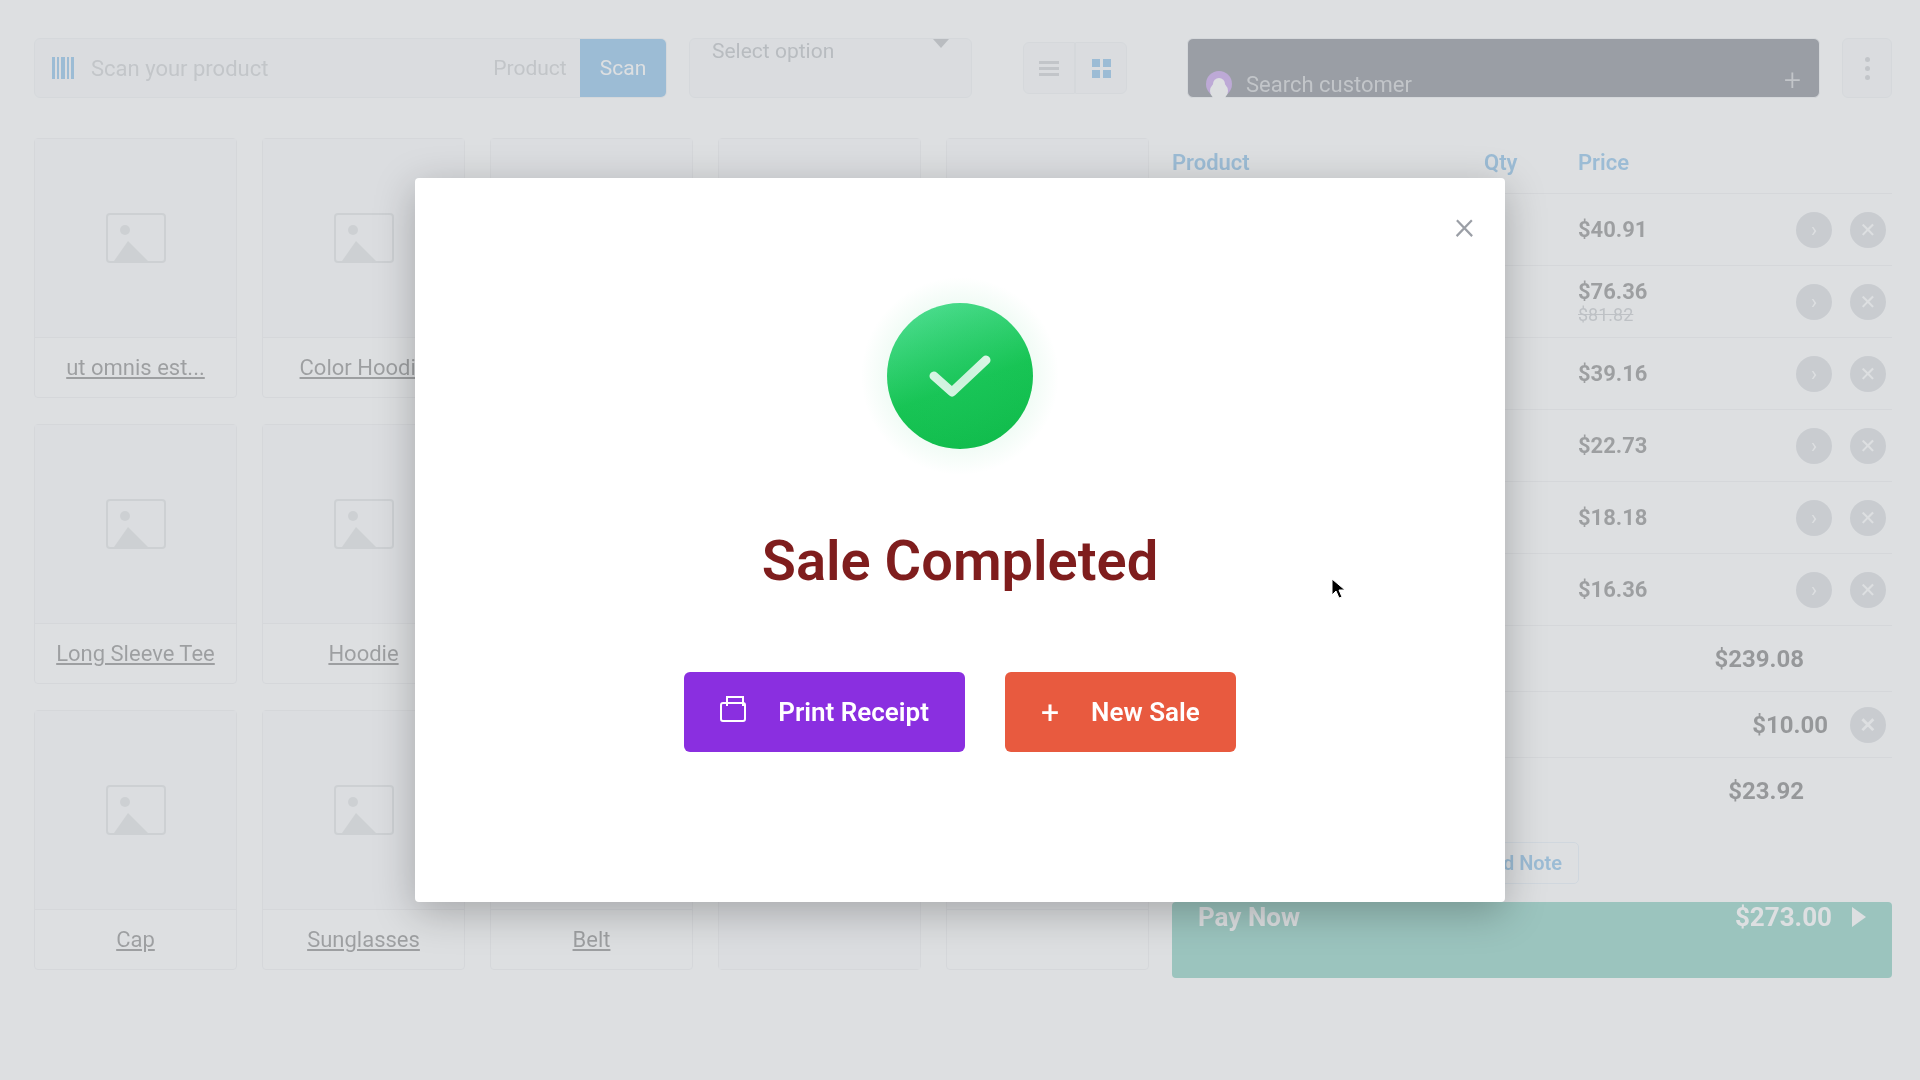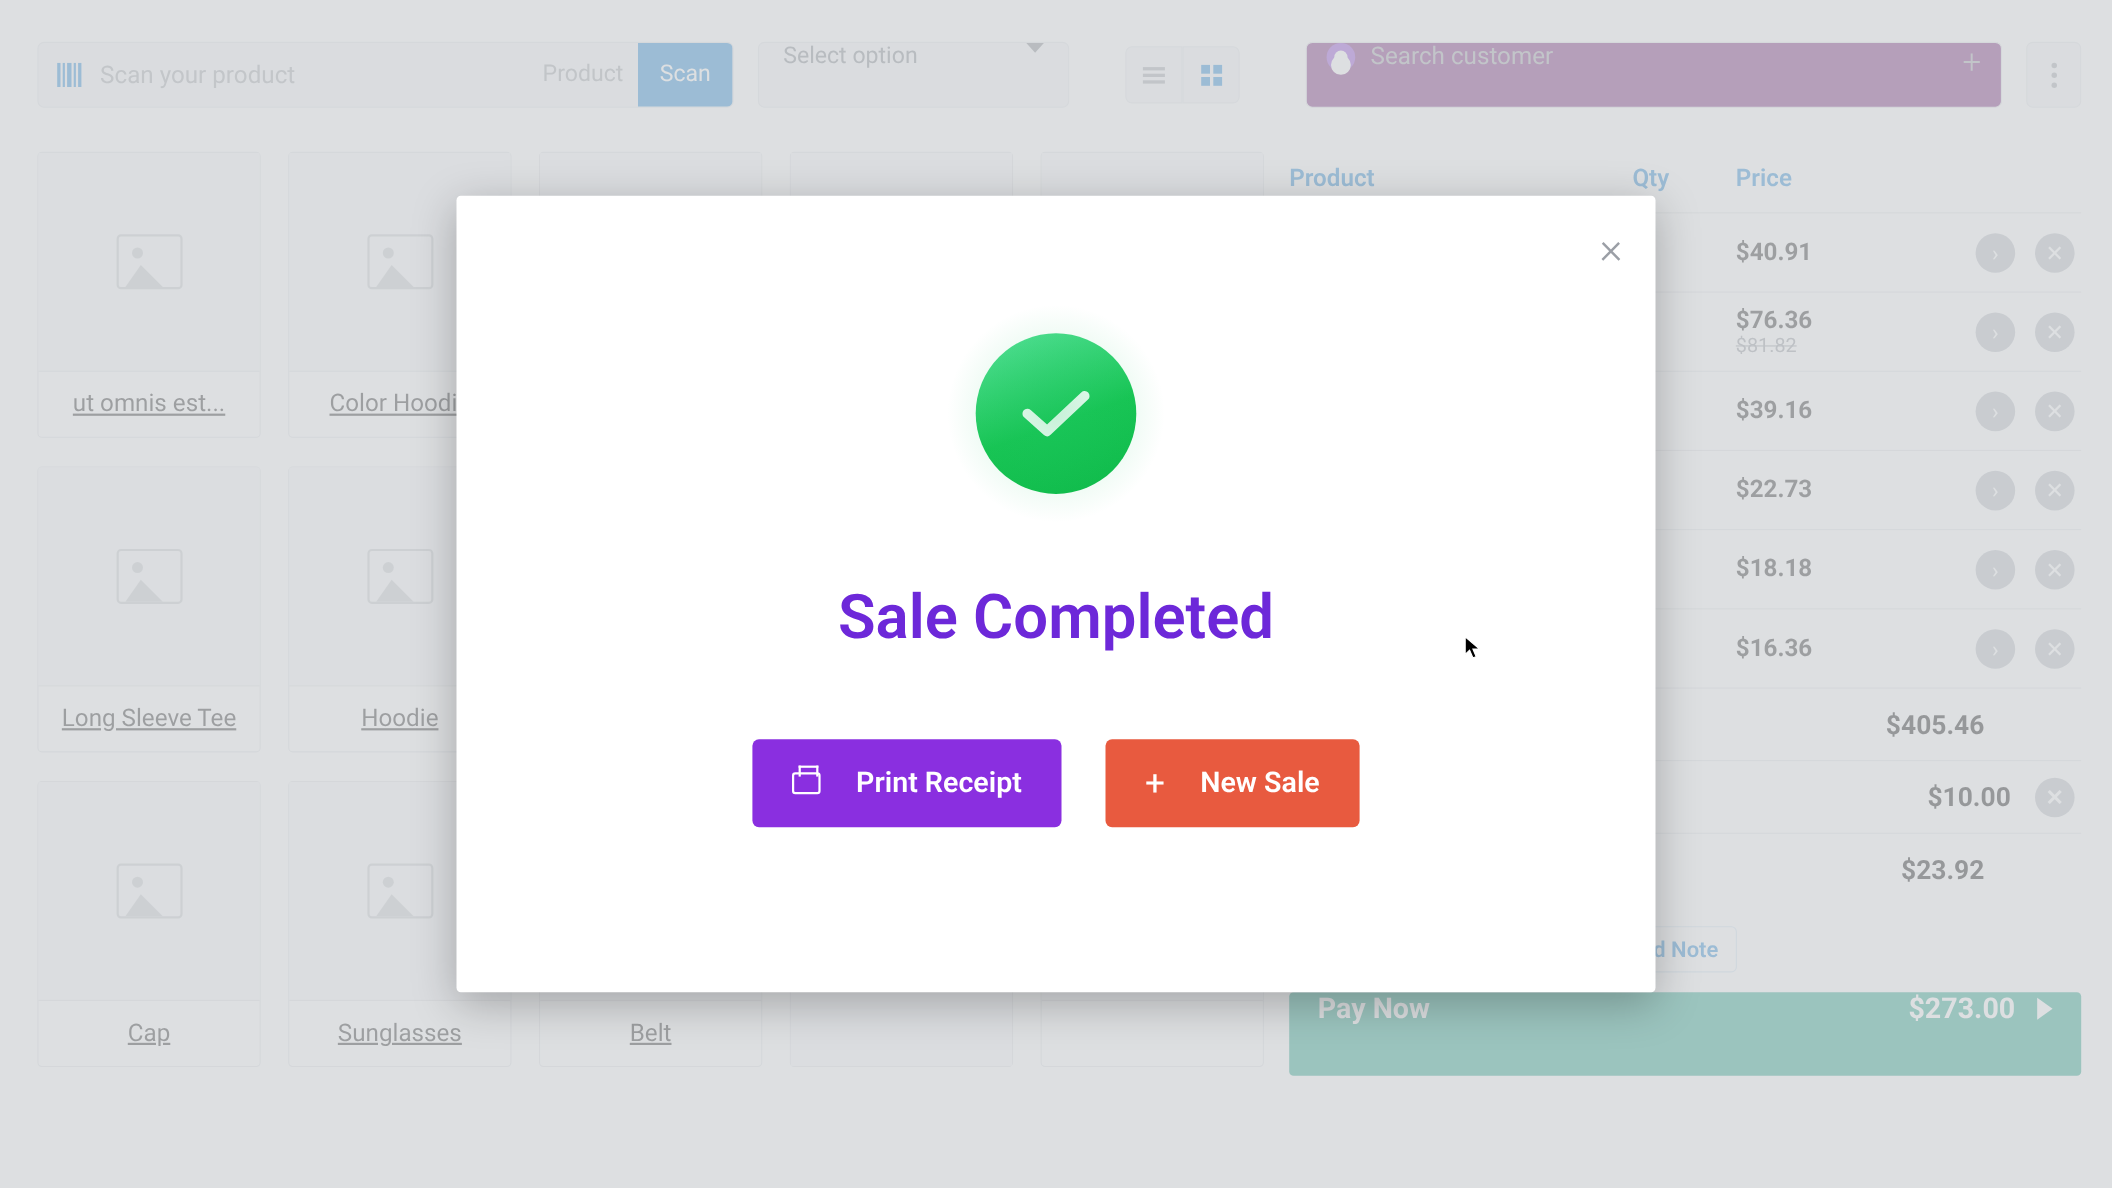--- a/index.html
+++ b/index.html
@@ -15,21 +15,21 @@
 .select-wrap { width:283px; height:60px; border:1px solid #e3e6ea; border-radius:6px; background:#f2f4f7; display:flex; align-items:flex-start; justify-content:space-between; padding:0 22px; color:#7b8088; font-size:21px; }
 .caret { width:0; height:0; border-left:8px solid transparent; border-right:8px solid transparent; border-top:9px solid #7d8289; }
 .view-toggle { display:flex; gap:0; margin-left:29px; }
 .view-btn { width:52px; height:52px; border:1px solid #e3e6ea; background:#f2f4f7; display:flex; align-items:center; justify-content:center; }
 .view-btn.first{border-radius:6px 0 0 6px;}
 .view-btn.last{border-radius:0 6px 6px 0;}
 .list-glyph { display:flex; flex-direction:column; gap:3px; }
 .list-glyph div{ width:20px; height:3px; background:#9ea2a8; }
 .grid-glyph { display:grid; grid-template-columns:8px 8px; grid-template-rows:8px 8px; gap:3px; }
 .grid-glyph div{ background:#1782d2; }
-.search-wrap { flex:1; height:60px; border:1px solid #e3e6ea; border-radius:6px; background:#701a75; display:flex; align-items:flex-start; padding:0 18px; margin-left:38px; }
+.search-wrap { flex:1; height:60px; border:1px solid #e3e6ea; border-radius:6px; background:#0f172a; display:flex; align-items:flex-end; padding:0 18px; margin-left:38px; }
 .person-ic { width:26px; height:26px; border-radius:50%; background:#8c3fd6; display:flex; align-items:center; justify-content:center; margin-right:14px; }
 .person-ic::after{content:""; width:12px; height:12px; border-radius:50%; background:#fff; box-shadow:0 7px 0 3px #fff;}
 .search-text { color:#9fa3a9; font-size:22px; flex:1; }
 .plus-ic { font-size:30px; color:#9fa3a9; font-weight:300; }
 .kebab { width:50px; height:60px; border:1px solid #e3e6ea; border-radius:6px; background:#f2f4f7; display:flex; flex-direction:column; align-items:center; justify-content:center; gap:4px; }
 .kebab div{width:5px;height:5px;border-radius:50%;background:#9fa3a9;}
 
 
 .products { position:absolute; top:138px; left:34px; width:1108px; display:grid; grid-template-columns:repeat(5, 203px); gap:26px 25px; }
 .card { border:1px solid #e0e3e7; border-radius:4px; background:#fff; height:260px; display:flex; flex-direction:column; }
@@ -53,21 +53,21 @@
 .paynow{height:76px;background:#159d82;color:#fff;display:flex;align-items:flex-start;justify-content:space-between;padding:0 26px;font-size:26px;font-weight:700;border-radius:4px;}
 .chevron-r{width:0;height:0;border-top:10px solid transparent;border-bottom:10px solid transparent;border-left:14px solid #fff;}
 
 
 .overlay{position:absolute;inset:0;background:rgba(208,210,214,0.72);}
 .modal{position:absolute;left:50%;top:50%;transform:translate(-50%,-50%);width:1090px;height:724px;background:#fff;border-radius:4px;box-shadow:0 10px 40px rgba(0,0,0,0.25);}
 .close-x{position:absolute;top:24px;right:30px;font-size:40px;color:#9b9fa6;cursor:pointer;font-weight:300;}
 .check-wrap{position:absolute;top:108px;left:50%;transform:translateX(-50%);width:180px;height:180px;display:flex;align-items:center;justify-content:center;}
 .check-ring{position:absolute;width:200px;height:200px;border-radius:50%;background:radial-gradient(circle,rgba(33,200,104,0.25) 0%,rgba(33,200,104,0.05) 55%,transparent 70%);}
 .check-circle{width:146px;height:146px;border-radius:50%;background:linear-gradient(160deg,#57e29a 0%,#17c453 55%,#0eb948 100%);display:flex;align-items:center;justify-content:center;}
-.sale-title{position:absolute;top:350px;left:0;right:0;text-align:center;font-size:56px;font-weight:600;color:#6d28d9;}
+.sale-title{position:absolute;top:350px;left:0;right:0;text-align:center;font-size:56px;font-weight:600;color:#7f1d1d;}
 .modal-btns{position:absolute;top:494px;left:0;right:0;display:flex;justify-content:center;gap:40px;}
 .btn{height:80px;border-radius:6px;display:flex;align-items:center;gap:32px;padding:0 36px;font-size:26px;color:#fff;font-weight:600;}
 .btn-purple{background:#8a2fe0;}
 .btn-orange{background:#e85a3f;}
 .printer-ic{width:26px;height:20px;border:2px solid #fff;border-radius:3px;position:relative;}
 .printer-ic::before{content:"";position:absolute;top:-8px;left:4px;width:14px;height:8px;border:2px solid #fff;border-bottom:none;}
 .plus-big{font-size:32px;font-weight:400;}
 .cursor{position:absolute;top:400px;left:916px;width:16px;height:22px;}
 .cursor svg{display:block;}
 </style>
@@ -274,21 +274,21 @@
         <div></div>
         <div>1</div>
         <div class="price-col">$16.36</div>
         <div class="row-actions">
           <div class="circ">›</div>
           <div class="circ">✕</div>
         </div>
       </div>
     </div>
   <div class="sum-row">
-      <span>$405.46</span>
+      <span>$239.08</span>
       <span style="width:60px"></span>
     </div>
   <div class="sum-row">
       <span>$10.00</span>
       <div class="circ">✕</div>
     </div>
   <div class="sum-row" style="border-bottom:none">
       <span>$23.92</span>
       <span style="width:60px"></span>
     </div>

